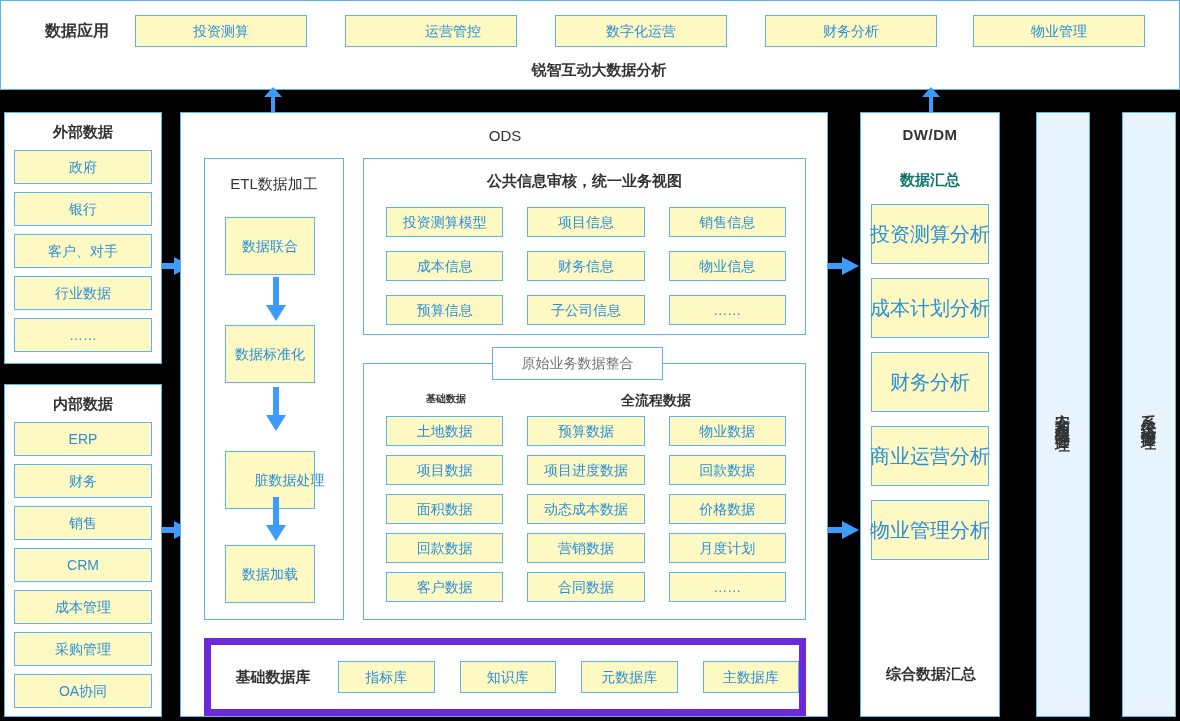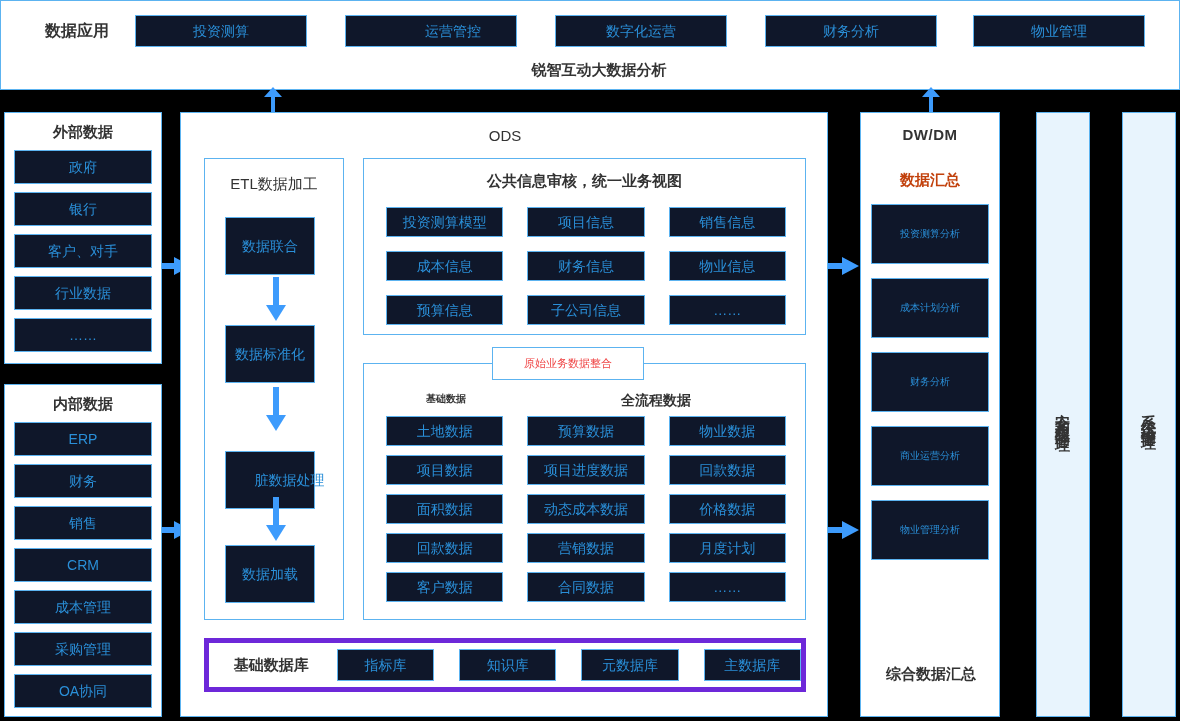--- a/index.html
+++ b/index.html
@@ -5,21 +5,21 @@
   * { box-sizing: border-box; margin: 0; padding: 0; }
   html, body {
     width: 1180px; height: 721px;
     background: #000000;
     font-family: "Liberation Sans", "DejaVu Sans", sans-serif;
     overflow: hidden;
   }
 
   
   .lbox {
-    background: #0f172a;
+    background: #fef9c3;
     border: 1px solid #5cb3f0;
     color: #2a8fd8;
     display: flex;
     align-items: center;
     justify-content: center;
     font-size: 14px;
     line-height: 1.2;
     text-align: center;
     white-space: nowrap;
   }
@@ -155,24 +155,24 @@
   #pub-grid .lbox { height: 30px; font-size: 14px; }
 
   
   #raw-panel {
     position: absolute; left: 182px; top: 250px;
     width: 443px; height: 257px;
     background: #fff; border: 1px solid #5cb3f0;
   }
   #raw-tab {
     position: absolute; left: 128px; top: -17px;
-    width: 152px; height: 33px;
+    width: 171px; height: 33px;
     background: #fff; border: 1px solid #5cb3f0;
     display: flex; align-items: center; justify-content: center;
-    font-size: 11px; color: #ef4444;
+    font-size: 14px; color: #737373;
   }
   #raw-head-basic {
     position: absolute; left: 22px; top: 28px; width: 120px;
     text-align: center; font-size: 10px; font-weight: bold; color: #333;
   }
   #raw-head-flow {
     position: absolute; left: 160px; top: 28px; width: 264px;
     text-align: center; font-size: 14px; font-weight: bold; color: #333;
   }
   #raw-grid {
@@ -180,47 +180,47 @@
     width: 400px;
     display: grid;
     grid-template-columns: repeat(3, 1fr);
     column-gap: 24px; row-gap: 9px;
   }
   #raw-grid .lbox { height: 30px; font-size: 14px; }
 
   
   #basedb-panel {
     position: absolute; left: 23px; top: 525px;
-    width: 602px; height: 54px;
-    background: #fff; border: 5px solid #6d28d9;
+    width: 602px; height: 78px;
+    background: #fff; border: 7px solid #6d28d9;
     display: flex; align-items: center; gap: 16px;
   }
   #basedb-label {
     margin-left: 22px; width: 94px;
     font-size: 15px; font-weight: bold; color: #333; text-align: center;
   }
   .db-chip { width: 113px; height: 32px; margin-left: 9px; font-size: 14px; }
 
   
   #dw-panel {
     position: absolute; left: 860px; top: 112px;
     width: 140px; height: 605px;
     background: #fff; border: 1px solid #5cb3f0;
   }
   #dw-title {
     margin-top: 13px; text-align: center;
     font-size: 15px; font-weight: bold; color: #333; letter-spacing: .5px;
   }
   #dw-sub {
     margin-top: 28px; text-align: center;
-    font-size: 15px; font-weight: bold; color: #c2410c;
+    font-size: 15px; font-weight: bold; color: #0f766e;
   }
   .dw-item {
     margin: 14px auto 4px auto;
-    width: 118px; height: 60px; font-size: 10px;
+    width: 118px; height: 60px; font-size: 20px;
   }
   #dw-foot {
     position: absolute; left: 0; bottom: 32px; width: 140px;
     text-align: center; font-size: 15px; font-weight: bold; color: #333;
   }
 
   
   .vpanel {
     position: absolute; top: 112px;
     width: 54px; height: 605px;

